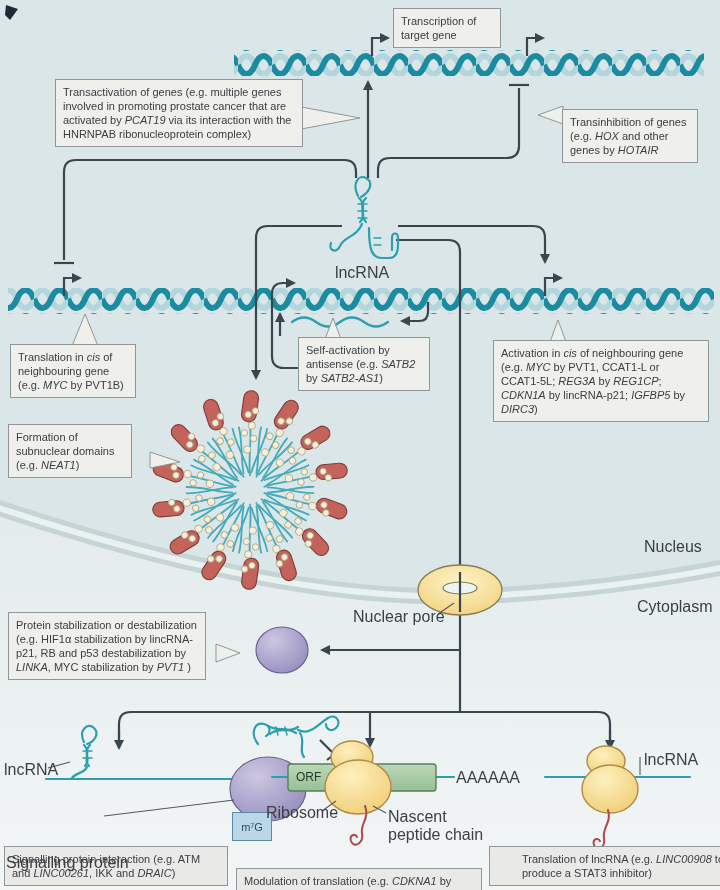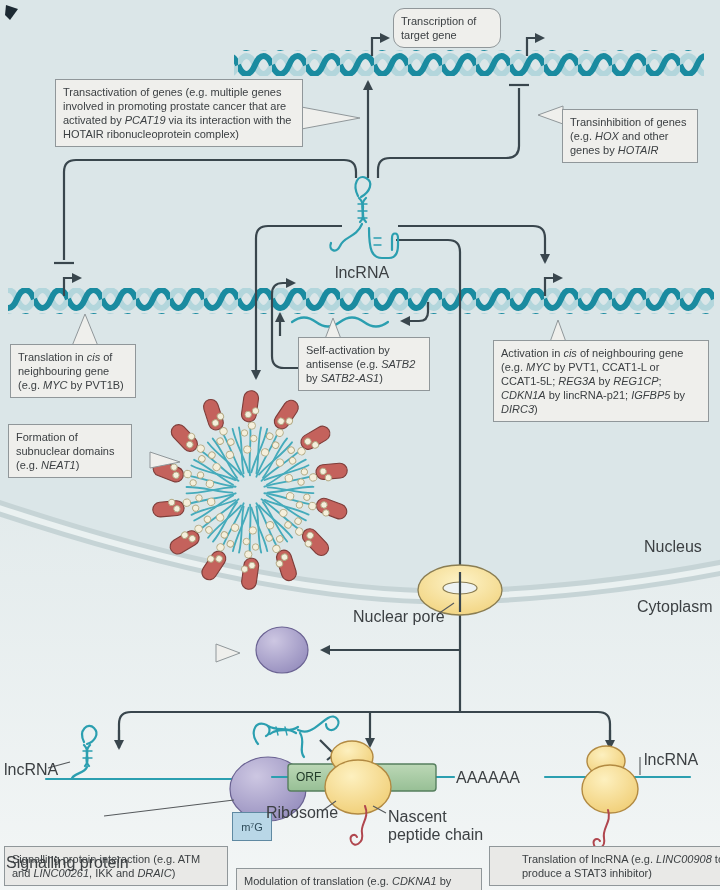--- a/index.html
+++ b/index.html
@@ -228,40 +228,43 @@
     <polygon class="ptr" points="296,106 296,130 360,118"></polygon>
     <polygon class="ptr" points="563,106 563,124 538,115"></polygon>
     <polygon class="ptr" points="72,346 98,346 85,314"></polygon>
     <polygon class="ptr" points="325,339 341,339 333,318"></polygon>
     <polygon class="ptr" points="550,342 566,342 558,320"></polygon>
     <polygon class="ptr" points="150,452 150,468 180,462"></polygon>
     <polygon class="ptr" points="216,644 216,662 240,653"></polygon>
   </g>
 </svg>
 
-<div class="callout" style="left:393px;top:8px;width:92px;border-radius:11px;">
+<div class="callout" style="left:393px;top:8px;width:92px;">
   <span><span>Transcription of target gene</span></span>
 </div>
 <div class="callout" style="left:55px;top:79px;width:232px;">
-  <span><span>Transactivation of genes (e.g. multiple genes involved in promoting prostate cancer that are activated by </span><span class="it">PCAT19</span><span> via its interaction with the HOTAIR ribonucleoprotein complex)</span></span>
+  <span><span>Transactivation of genes (e.g. multiple genes involved in promoting prostate cancer that are activated by </span><span class="it">PCAT19</span><span> via its interaction with the HNRNPAB ribonucleoprotein complex)</span></span>
 </div>
 <div class="callout" style="left:562px;top:109px;width:120px;">
   <span><span>Transinhibition of genes (e.g. </span><span class="it">HOX</span><span> and other genes by </span><span class="it">HOTAIR</span></span>
 </div>
 <div class="callout" style="left:10px;top:344px;width:110px;">
   <span><span>Translation in </span><span class="it">cis</span><span> of neighbouring gene (e.g. </span><span class="it">MYC</span><span> by PVT1B)</span></span>
 </div>
 <div class="callout" style="left:298px;top:337px;width:116px;">
   <span><span>Self-activation by antisense (e.g. </span><span class="it">SATB2</span><span> by </span><span class="it">SATB2-AS1</span><span>)</span></span>
 </div>
 <div class="callout" style="left:493px;top:340px;width:200px;">
   <span><span>Activation in </span><span class="it">cis</span><span> of neighbouring gene (e.g. </span><span class="it">MYC</span><span> by PVT1, CCAT1-L or CCAT1-5L;  </span><span class="it">REG3A</span><span> by </span><span class="it">REG1CP</span><span>; </span><span class="it">CDKN1A</span><span> by lincRNA-p21; </span><span class="it">IGFBP5</span><span> by </span><span class="it">DIRC3</span><span>)</span></span>
 </div>
 <div class="callout" style="left:8px;top:424px;width:108px;">
   <span><span>Formation of subnuclear domains (e.g. </span><span class="it">NEAT1</span><span>)</span></span>
+</div>
+<div class="callout" style="left:8px;top:612px;width:182px;">
+  <span><span>Protein stabilization or destabilization (e.g. HIF1α stabilization by lincRNA-p21, RB and p53 destabilization by </span><span class="it">LINKA</span><span>, MYC stabilization by </span><span class="it">PVT1</span><span> )</span></span>
 </div>
 <div class="callout caption" style="left:4px;top:846px;width:208px;">
   <span><span>Signalling protein interaction (e.g. ATM and </span><span class="it">LINC00261</span><span>, IKK and </span><span class="it">DRAIC</span><span>)</span></span>
 </div>
 <div class="callout caption" style="left:236px;top:868px;width:230px;">
   <span><span>Modulation of translation (e.g. </span><span class="it">CDKNA1</span><span> by lincRNA-p21, </span><span class="it">E2F1</span><span> by LINC02525)</span></span>
 </div>
 <div class="callout caption" style="left:489px;top:846px;width:212px;padding-left:32px;">
   <span><span>Translation of lncRNA (e.g. </span><span class="it">LINC00908</span><span> to produce a STAT3 inhibitor)</span></span>
 </div>

